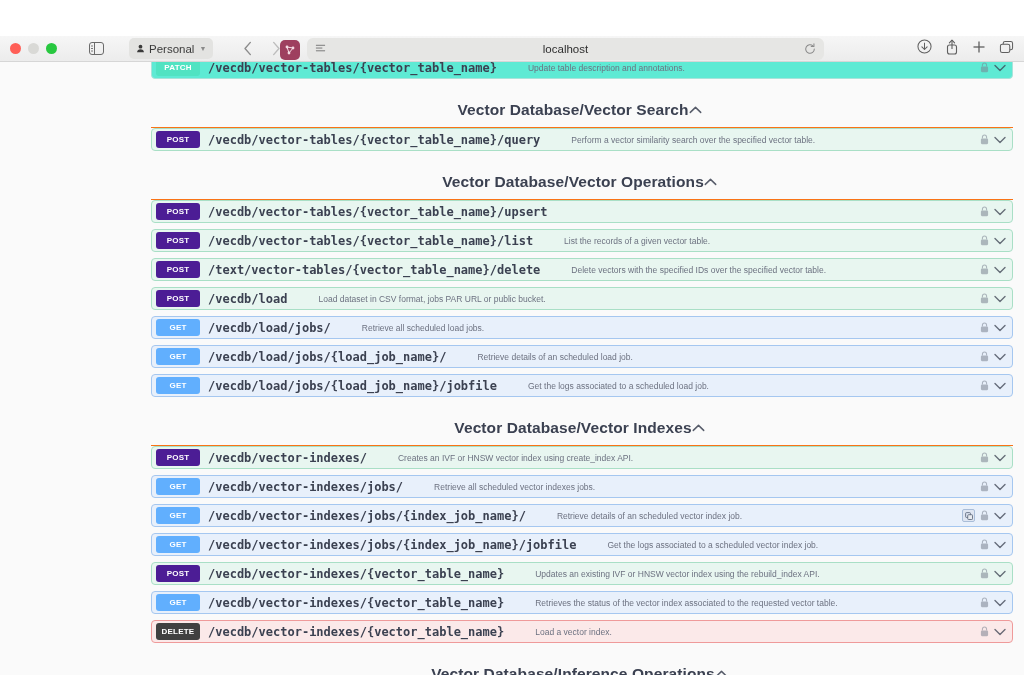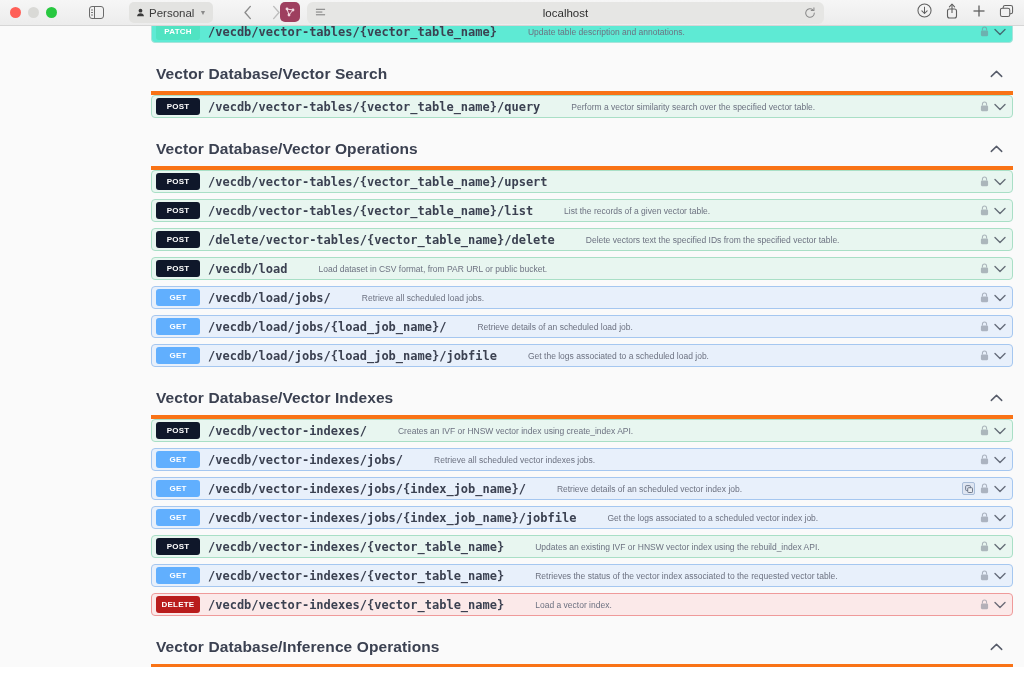--- a/index.html
+++ b/index.html
@@ -13,20 +13,21 @@
 
   
   .chrome {
     height: 26px;
     background: linear-gradient(#f6f6f6, #ececec);
     border-bottom: 1px solid #d6d6d6;
     display: flex; align-items: center;
     padding: 0 10px;
     gap: 20px;
     position: relative;
+    margin-top: 36px;
   }
   .traffic { display: flex; align-items: center; gap: 7px; margin-right: 6px; }
   .dot { width: 11px; height: 11px; border-radius: 50%; }
   .dot.red { background: #ff5f57; }
   .dot.yellow { background: #d9d9d6; }
   .dot.green { background: #28c840; }
 
   .chrome-btn {
     width: 26px; height: 22px;
     display: flex; align-items: center; justify-content: center;
@@ -44,21 +45,21 @@
   }
   .profile-pill .caret { font-size: 7px; color: #8a8a8a; margin-left:1px; }
 
   .navarrows { display: flex; align-items: center; gap: 2px; margin-left: 2px; }
   .navarrows .chrome-btn { color: #9a9a9a; font-size: 15px; }
   .navarrows .chrome-btn.fwd { color: #bdbdbd; }
 
   .url-zone {
     position: absolute;
     left: 280px; right: 200px;
-    display: flex; align-items: flex-start; gap: 7px;
+    display: flex; align-items: flex-end; gap: 7px;
   }
   .ext-icon {
     width: 20px; height: 20px; border-radius: 5px;
     background: #9e3f5f;
     display: flex; align-items: center; justify-content: center;
   }
   .urlbar {
     flex: 1; height: 22px;
     background: #e6e6e4;
     border-radius: 6px;
@@ -91,23 +92,23 @@
     background: #fafafa;
     padding: 0;
   }
   .inner {
     width: 862px;
     margin-left: 139px;
   }
 
   
   .section-head {
-    display: flex; align-items: center; justify-content: space-between;
+    display: flex; align-items: center; justify-content: center;
     padding: 12px 10px 8px 5px;
-    border-bottom: 4px solid #f97316;
+    border-bottom: 1px solid #f97316;
     margin-top: 10px;
     cursor: pointer;
   }
   .section-head h3 {
     font-size: 15.5px;
     font-weight: 700;
     color: #3b4151;
     letter-spacing: .1px;
   }
   .chev-up { color: #3b4151; opacity:.85; display:flex; }
@@ -164,27 +165,27 @@
     border: 1px solid #b5bcc8;
     border-radius: 2px;
     background: #e8ebef;
     display: flex; align-items: center; justify-content: center;
   }
   .lock { display:flex; opacity: .55; }
   .chev-down { display:flex; opacity:.75; }
 
   
   .op.post   { background: #e8f6f0; border-color: #a9dfc6; }
-  .op.post   .badge { background: #0f172a; }
+  .op.post   .badge { background: #4c1d95; }
   .op.get    { background: #e8f0fb; border-color: #a5c7f0; justify-content: center; }
   .op.get    .badge { background: #61affe; }
   .op.patch  { background: #5eead4; border-color: #a9e3da; }
   .op.patch  .badge { background: #50e3c2; }
   .op.delete { background: #fbe9e9; border-color: #ef9a9a; }
-  .op.delete .badge { background: #b91c1c; }
+  .op.delete .badge { background: #404040; }
   .op.delete .path { color: #3b4151; }
   .op.get .copy-box { background: #dfe6f2; border-color: #a9bdd8; }
 </style>
 </head>
 <body>
 
 <div class="chrome">
 
   <div class="traffic">
     <span class="dot red"></span>
@@ -383,42 +384,42 @@
       <span class="chev-down">
         <svg width="12" height="8" viewBox="0 0 12 8">
                       <polyline points="1,1.6 6,6.4 11,1.6" fill="none" stroke="#3b4151" stroke-width="1.4" stroke-linecap="round" stroke-linejoin="round"></polyline>
                     </svg>
       </span>
     </span>
   </div>
 
   <div class="op post">
     <span class="badge">POST</span>
-    <span class="path">/delete/vector-tables/{vector_table_name}/delete</span>
-    <span class="desc">Delete vectors text the specified IDs from the specified vector table.</span>
+    <span class="path">/text/vector-tables/{vector_table_name}/delete</span>
+    <span class="desc">Delete vectors with the specified IDs over the specified vector table.</span>
     <span class="tail">
 
       <span class="lock">
         <svg width="9" height="11" viewBox="0 0 10 12">
                       <rect x="1" y="5" width="8" height="6.2" rx="1.2" fill="#7b8391"></rect>
                       <path d="M2.7 5V3.3a2.3 2.3 0 0 1 4.6 0V5" fill="none" stroke="#7b8391" stroke-width="1.2"></path>
                     </svg>
       </span>
       <span class="chev-down">
         <svg width="12" height="8" viewBox="0 0 12 8">
                       <polyline points="1,1.6 6,6.4 11,1.6" fill="none" stroke="#3b4151" stroke-width="1.4" stroke-linecap="round" stroke-linejoin="round"></polyline>
                     </svg>
       </span>
     </span>
   </div>
 
   <div class="op post">
     <span class="badge">POST</span>
     <span class="path">/vecdb/load</span>
-    <span class="desc">Load dataset in CSV format, from PAR URL or public bucket.</span>
+    <span class="desc">Load dataset in CSV format, jobs PAR URL or public bucket.</span>
     <span class="tail">
 
       <span class="lock">
         <svg width="9" height="11" viewBox="0 0 10 12">
                       <rect x="1" y="5" width="8" height="6.2" rx="1.2" fill="#7b8391"></rect>
                       <path d="M2.7 5V3.3a2.3 2.3 0 0 1 4.6 0V5" fill="none" stroke="#7b8391" stroke-width="1.2"></path>
                     </svg>
       </span>
       <span class="chev-down">
         <svg width="12" height="8" viewBox="0 0 12 8">

